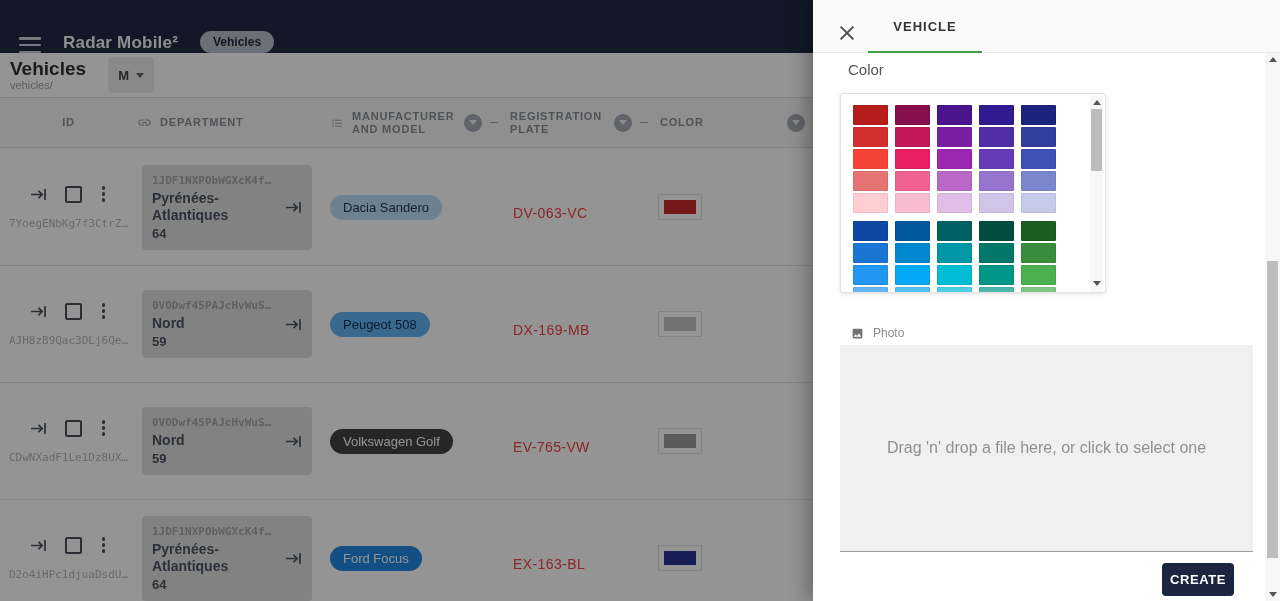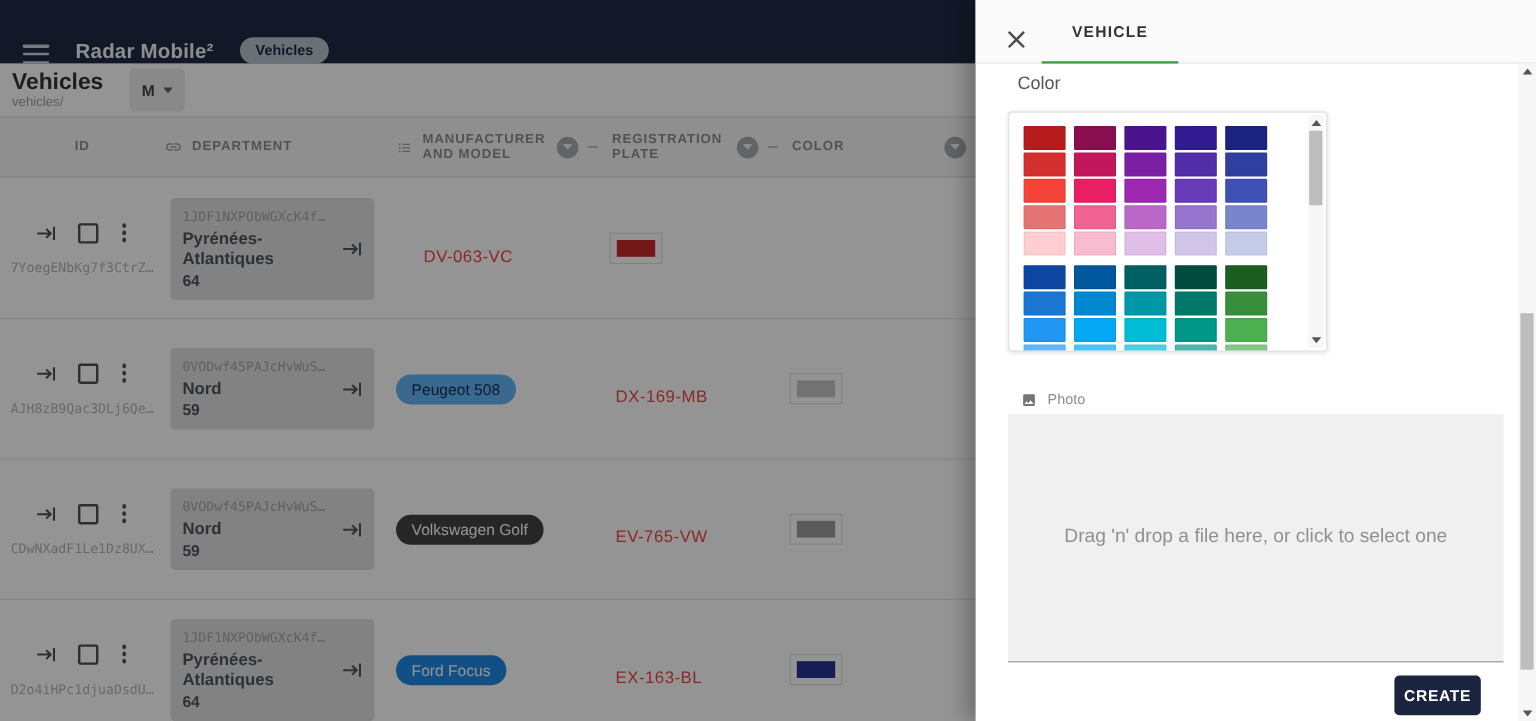--- a/index.html
+++ b/index.html
@@ -42,21 +42,21 @@
   .cell-id{flex-direction:column;justify-content:center;gap:13px;}
   .idicons{display:flex;align-items:center;gap:18px;color:#4a5057;}
   .checkbox{width:17px;height:17px;border:2px solid #4a5057;border-radius:2px;cursor:pointer;}
   .kebab{display:flex;flex-direction:column;gap:2.5px;cursor:pointer;padding:2px;}
   .kebab i{width:3.5px;height:3.5px;border-radius:50%;background:#4a5057;}
   .idtext{font-family:"DejaVu Sans Mono",monospace;font-size:11px;color:#b2b6bc;max-width:130px;white-space:nowrap;}
   .arrowbar{display:inline-flex;cursor:pointer;}
 
   .deptblock{margin-left:5px;width:170px;background:#e0e0e0;border-radius:4px;padding:9px 10px;display:flex;align-items:center;cursor:pointer;}
   .deptinfo{flex:1;min-width:0;}
-  .deptcode{font-family:"DejaVu Sans Mono",monospace;font-size:11px;color:#a6a6a6;white-space:nowrap;overflow:hidden;}
+  .deptcode{font-family:"DejaVu Sans Mono",monospace;font-size:11px;color:#a6a6a6;white-space:nowrap;overflow:hidden;font-weight:bold;}
   .deptname{font-size:14px;font-weight:bold;color:#4b5560;line-height:17px;margin-top:3px;}
   .deptnum{font-size:13px;font-weight:bold;color:#4b5560;margin-top:2px;}
   .dept-arrow{color:#4b5560;margin-left:4px;}
 
   .chip{height:25px;display:inline-flex;align-items:center;padding:0 13px;border-radius:13px;font-size:13px;cursor:pointer;white-space:nowrap;}
   .cell-plate{font-size:14px;color:#ef4444;letter-spacing:.4px;padding-left:23px;margin-top:12px;}
   .swatchbox{margin-left:18px;width:44px;height:26px;background:#fff;border:1px solid #e0e0e0;display:flex;align-items:center;justify-content:center;}
   .swatchbox i{width:32px;height:14px;display:block;}
 
   
@@ -192,20 +192,23 @@
           <div class="deptname">Pyrénées-Atlantiques</div>
           <div class="deptnum">64</div>
         </div>
         <span class="arrowbar dept-arrow">
                 <svg width="17" height="13" viewBox="0 0 17 13">
                   <path d="M1 6.5h10.5M8.5 2.8 12.2 6.5 8.5 10.2" stroke="currentColor" stroke-width="1.7" fill="none"></path>
                   <path d="M15 1v11" stroke="currentColor" stroke-width="1.7"></path>
                 </svg>
               </span>
       </div>
+    </div>
+    <div class="cell">
+      <span class="chip" style="background:#bbdefb;color:#1d3350">Dacia Sandero</span>
     </div>
     <div class="cell cell-plate">DV-063-VC</div>
     <div class="cell">
       <span class="swatchbox">
               <i style="background:#c62828"></i>
             </span>
     </div>
   </div>
   <div class="trow">
     <div class="cell cell-id">

